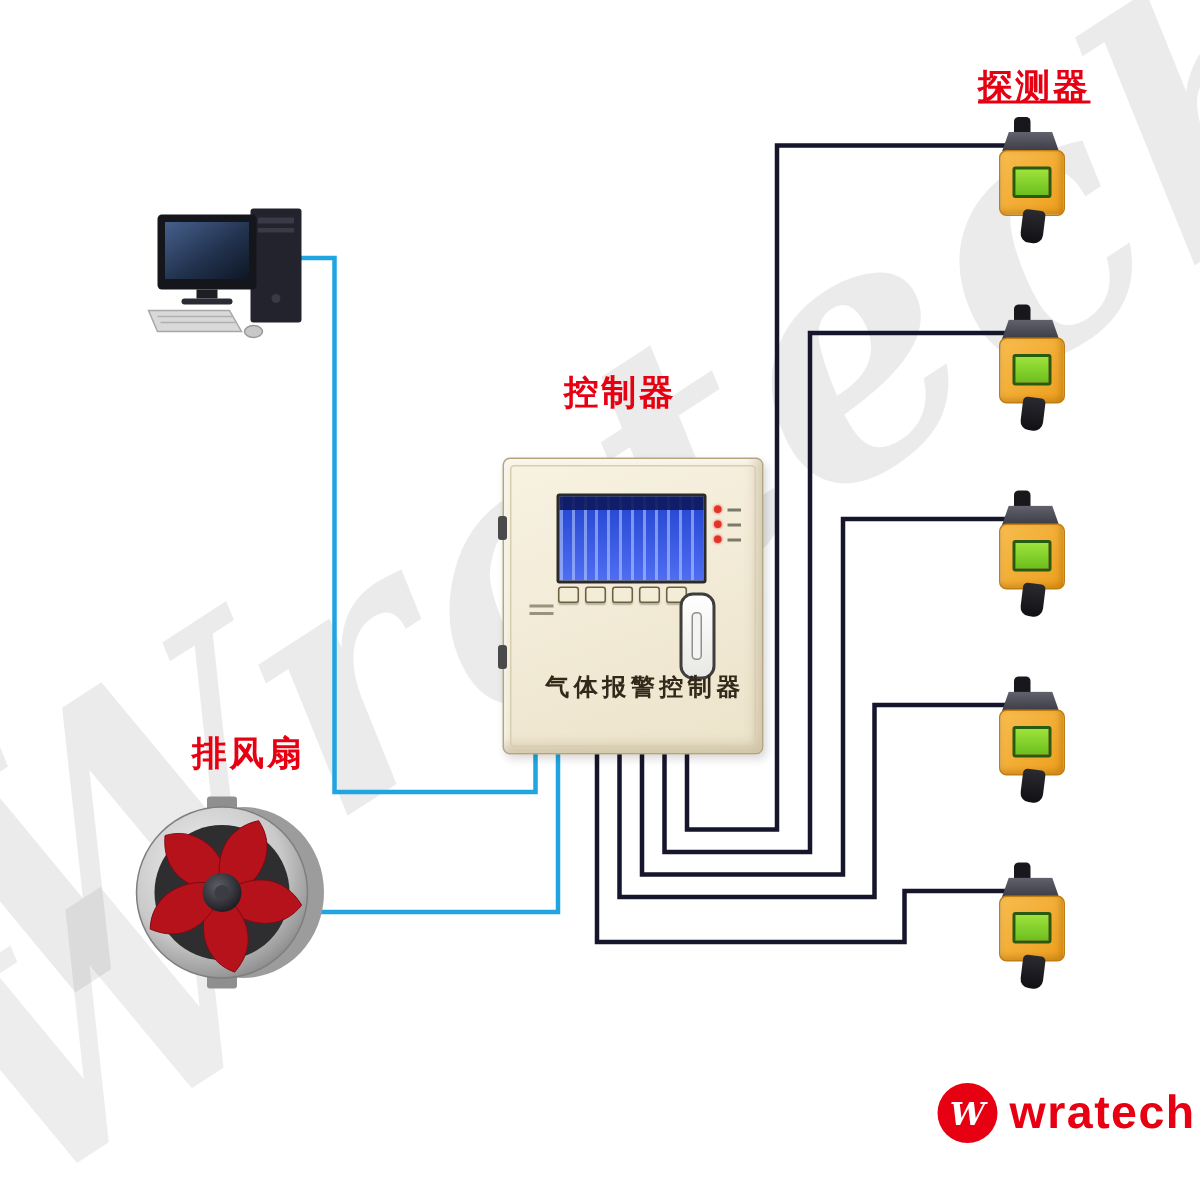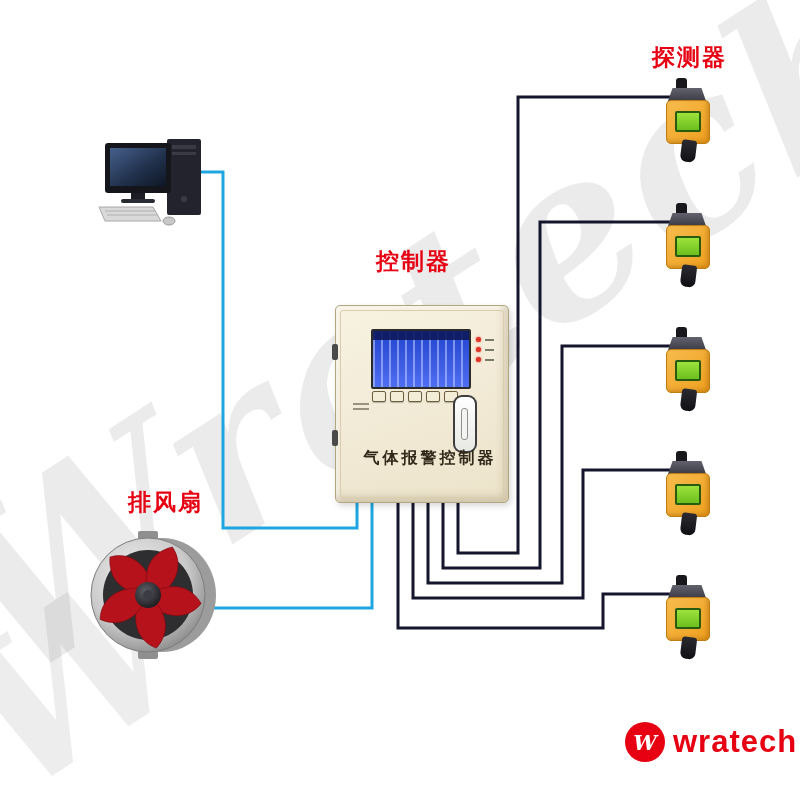--- a/index.html
+++ b/index.html
@@ -14,21 +14,21 @@
 
   
   #wires{position:absolute;left:0;top:0;}
   .wire{fill:none;stroke-width:3px;}
   .wire-cyan{stroke:#1fa6e0;}
   .wire-dark{stroke:#15152c;}
 
   
   .lbl{position:absolute;color:#e60012;font-size:23px;font-weight:bold;letter-spacing:2px;}
   #lbl-monitor{left:105px;top:72px;}
-  #lbl-detector{left:652px;top:42px;}
+  #lbl-detector{left:652px;top:42px;text-decoration:underline;}
   #lbl-controller{left:376px;top:246px;font-family:Liberation Mono, monospace;}
   #lbl-fan{left:128px;top:487px;}
 
   
   #computer{position:absolute;left:95px;top:133px;width:118px;height:94px;}
 
   
   #controller{position:absolute;left:335px;top:305px;width:172px;height:196px;
       background:linear-gradient(160deg,#f8f2e2,#ece3ca);border:1px solid #b3a67f;border-radius:5px;
       box-shadow:inset -4px -5px 8px rgba(120,100,60,.25), inset 2px 2px 4px rgba(255,255,255,.7), 2px 3px 6px rgba(0,0,0,.15);}

